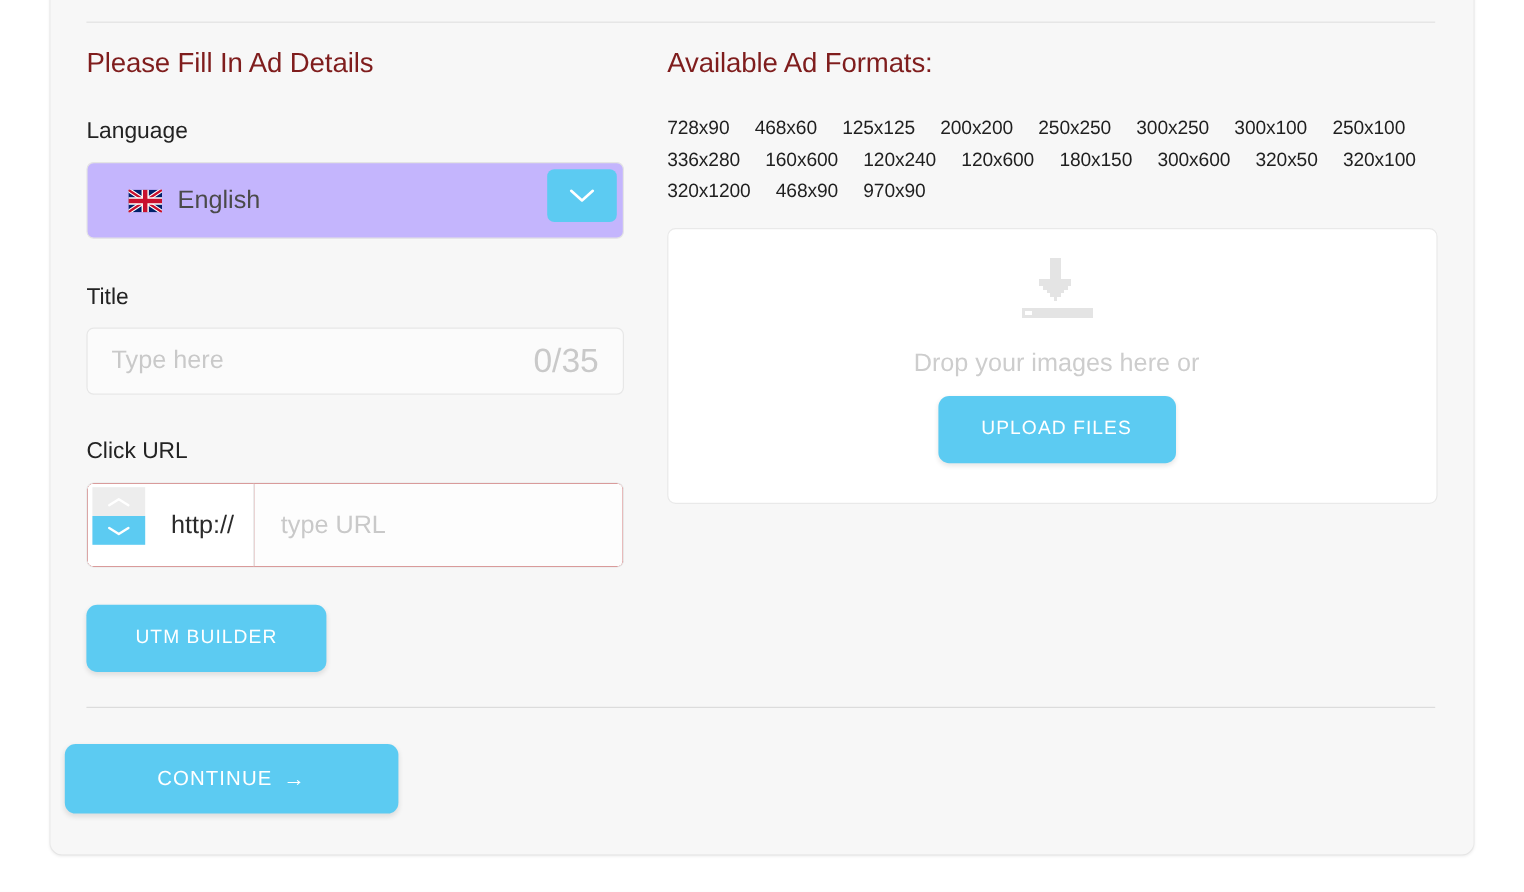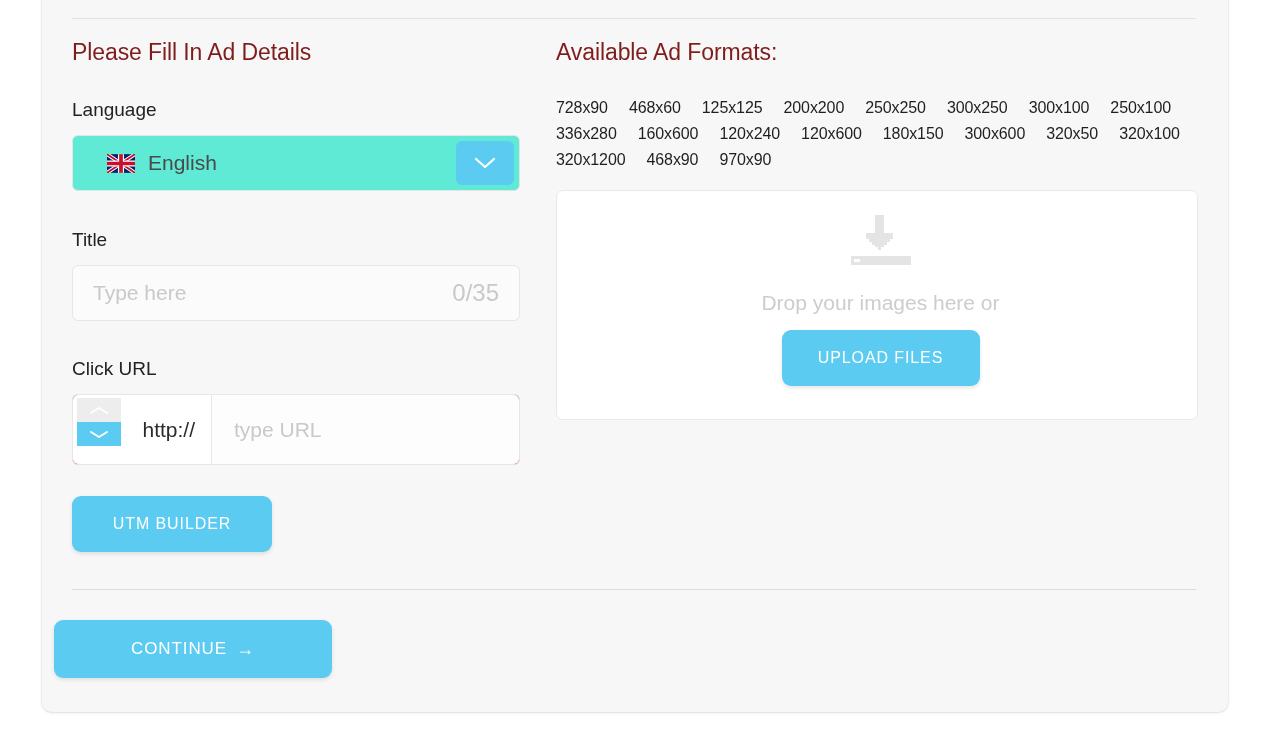--- a/index.html
+++ b/index.html
@@ -77,22 +77,22 @@
     color: #232323;
     line-height: 24px;
   }
 
   
   .lang-wrap { margin-top: 32px; }
   .select-box {
     position: relative;
     margin-top: 13px;
     width: 448px;
-    height: 56px;
-    background: #5eead4;
+    height: 64px;
+    background: #c4b5fd;
     border: 1px solid #e4e4e4;
     border-radius: 6px;
     display: flex;
     align-items: center;
   }
   .flag {
     margin-left: 34px;
     width: 28px;
     height: 19px;
     display: block;
@@ -136,21 +136,21 @@
     align-items: center;
   }
   .input-ph {
     margin-left: 20px;
     font-size: 21px;
     color: #c9c9c9;
   }
   .counter {
     position: absolute;
     right: 20px;
-    font-size: 24px;
+    font-size: 28px;
     color: #c9c9c9;
   }
 
   
   .url-wrap { margin-top: 36px; }
   .url-row {
     margin-top: 13px;
     width: 448px;
     height: 71px;
     background: #b91c1c;

